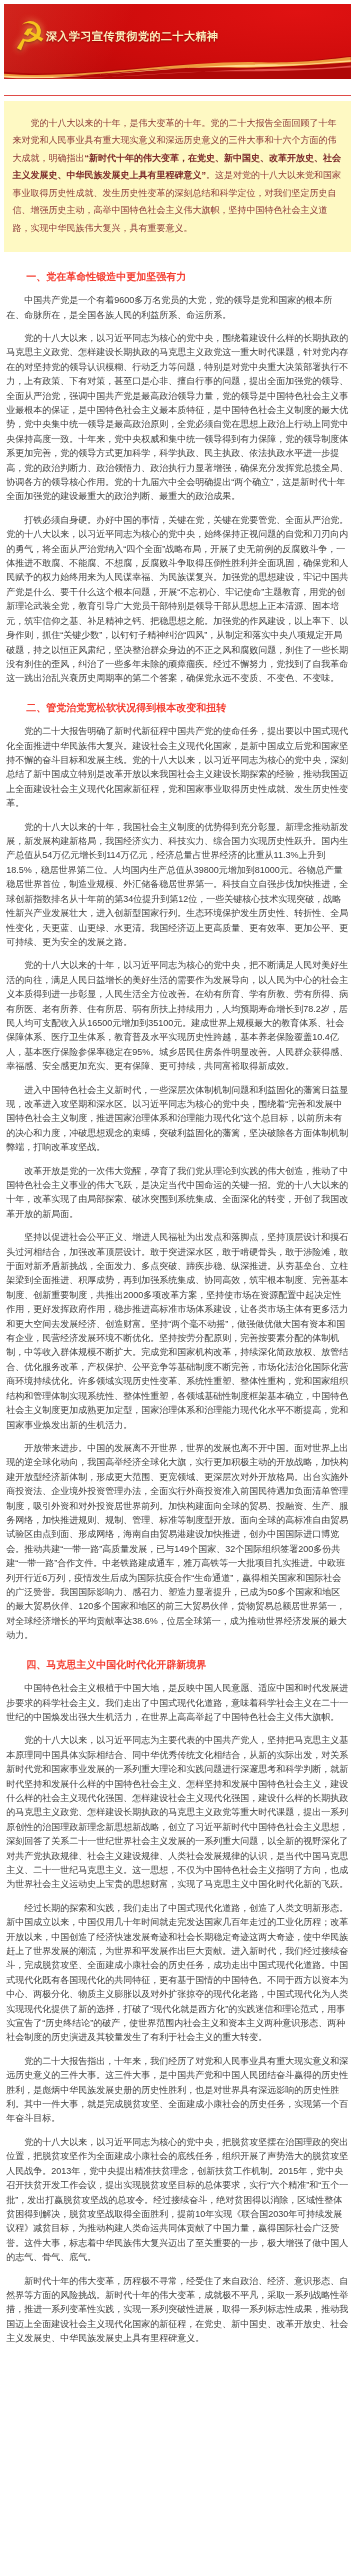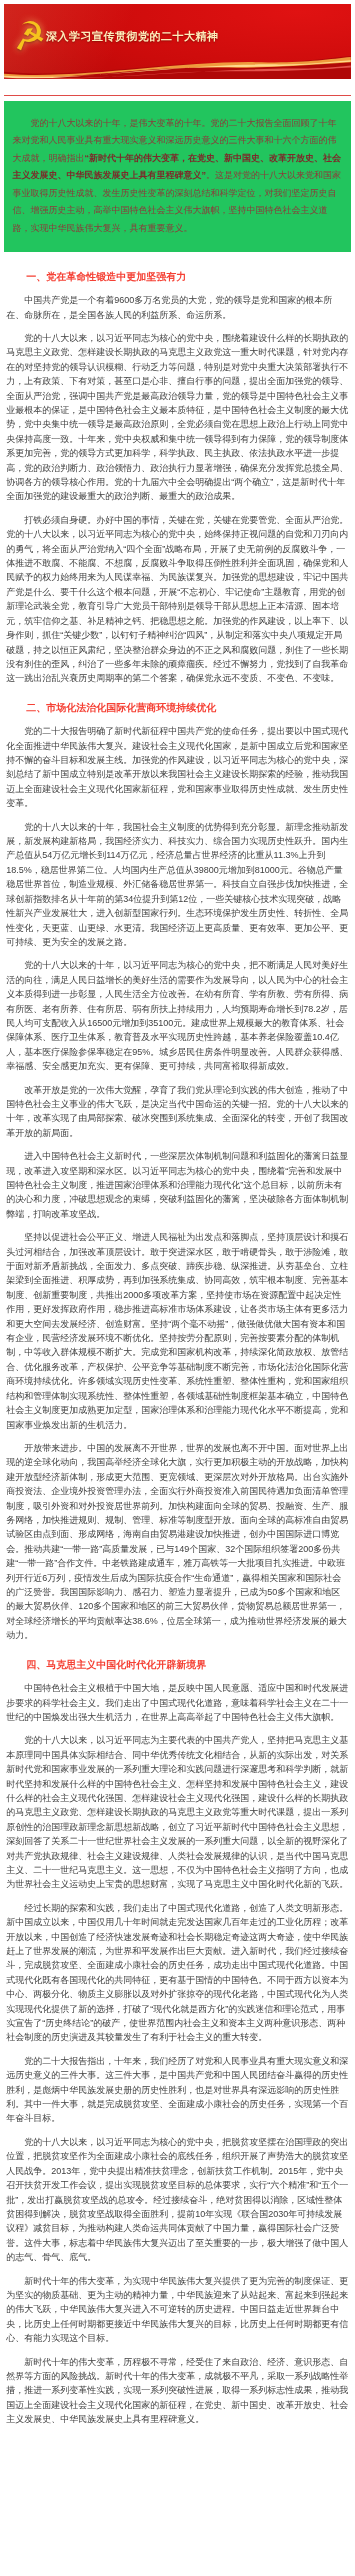--- a/index.html
+++ b/index.html
@@ -44,21 +44,21 @@
   .swoosh{position:absolute;left:0;bottom:0;width:100%;height:23px;display:block;}
   
   .red-rule{
     border:none;
     border-top:1px solid #df4b47;
     margin:16px 4.1px 5.2px 4.1px;
   }
   
   .intro{
     margin:0 4.1px;
-    background:#22c55e;
+    background:#fef9c3;
     padding:13.4px 8.3px 14.4px 8.3px;
   }
   .intro p{
     margin:0;
     text-indent:2em;
     font-size:9px;
     line-height:17.5px;
     color:#8d3a3a;
   }
   .intro b{color:#7c2a2a;}
@@ -100,34 +100,33 @@
   <p><span>党的十八大以来的十年，是伟大变革的十年。党的二十大报告全面回顾了十年来对党和人民事业具有重大现实意义和深远历史意义的三件大事和十六个方面的伟大成就，明确指出</span><b>“新时代十年的伟大变革，在党史、新中国史、改革开放史、社会主义发展史、中华民族发展史上具有里程碑意义”</b><span>。这是对党的十八大以来党和国家事业取得历史性成就、发生历史性变革的深刻总结和科学定位，对我们坚定历史自信、增强历史主动，高举中国特色社会主义伟大旗帜，坚持中国特色社会主义道路，实现中华民族伟大复兴，具有重要意义。</span></p>
 </section>
 
 <article>
 
   <h2>一、党在革命性锻造中更加坚强有力</h2>
   <p>中国共产党是一个有着9600多万名党员的大党，党的领导是党和国家的根本所在、命脉所在，是全国各族人民的利益所系、命运所系。</p>
   <p>党的十八大以来，以习近平同志为核心的党中央，围绕着建设什么样的长期执政的马克思主义政党、怎样建设长期执政的马克思主义政党这一重大时代课题，针对党内存在的对坚持党的领导认识模糊、行动乏力等问题，特别是对党中央重大决策部署执行不力，上有政策、下有对策，甚至口是心非、擅自行事的问题，提出全面加强党的领导、全面从严治党，强调中国共产党是最高政治领导力量，党的领导是中国特色社会主义事业最根本的保证，是中国特色社会主义最本质特征，是中国特色社会主义制度的最大优势，党中央集中统一领导是最高政治原则，全党必须自觉在思想上政治上行动上同党中央保持高度一致。十年来，党中央权威和集中统一领导得到有力保障，党的领导制度体系更加完善，党的领导方式更加科学，科学执政、民主执政、依法执政水平进一步提高，党的政治判断力、政治领悟力、政治执行力显著增强，确保充分发挥党总揽全局、协调各方的领导核心作用。党的十九届六中全会明确提出“两个确立”，这是新时代十年全面加强党的建设最重大的政治判断、最重大的政治成果。</p>
   <p>打铁必须自身硬。办好中国的事情，关键在党，关键在党要管党、全面从严治党。党的十八大以来，以习近平同志为核心的党中央，始终保持正视问题的自觉和刀刃向内的勇气，将全面从严治党纳入“四个全面”战略布局，开展了史无前例的反腐败斗争，一体推进不敢腐、不能腐、不想腐，反腐败斗争取得压倒性胜利并全面巩固，确保党和人民赋予的权力始终用来为人民谋幸福、为民族谋复兴。加强党的思想建设，牢记中国共产党是什么、要干什么这个根本问题，开展“不忘初心、牢记使命”主题教育，用党的创新理论武装全党，教育引导广大党员干部特别是领导干部从思想上正本清源、固本培元，筑牢信仰之基、补足精神之钙、把稳思想之舵。加强党的作风建设，以上率下、以身作则，抓住“关键少数”，以钉钉子精神纠治“四风”，从制定和落实中央八项规定开局破题，持之以恒正风肃纪，坚决整治群众身边的不正之风和腐败问题，刹住了一些长期没有刹住的歪风，纠治了一些多年未除的顽瘴痼疾。经过不懈努力，党找到了自我革命这一跳出治乱兴衰历史周期率的第二个答案，确保党永远不变质、不变色、不变味。</p>
 
-  <h2>二、市场化法治化国际化营商环境持续优化</h2>
-  <p>党的二十大报告明确了新时代新征程中国共产党的使命任务，提出要以中国式现代化全面推进中华民族伟大复兴。建设社会主义现代化国家，是新中国成立后党和国家坚持不懈的奋斗目标和发展主线。加强党的作风建设，以习近平同志为核心的党中央，深刻总结了新中国成立特别是改革开放以来我国社会主义建设长期探索的经验，推动我国迈上全面建设社会主义现代化国家新征程，党和国家事业取得历史性成就、发生历史性变革。</p>
+  <h2>二、管党治党宽松软状况得到根本改变和扭转</h2>
+  <p>党的二十大报告明确了新时代新征程中国共产党的使命任务，提出要以中国式现代化全面推进中华民族伟大复兴。建设社会主义现代化国家，是新中国成立后党和国家坚持不懈的奋斗目标和发展主线。党的十八大以来，以习近平同志为核心的党中央，深刻总结了新中国成立特别是改革开放以来我国社会主义建设长期探索的经验，推动我国迈上全面建设社会主义现代化国家新征程，党和国家事业取得历史性成就、发生历史性变革。</p>
   <p>党的十八大以来的十年，我国社会主义制度的优势得到充分彰显。新理念推动新发展，新发展构建新格局，我国经济实力、科技实力、综合国力实现历史性跃升。国内生产总值从54万亿元增长到114万亿元，经济总量占世界经济的比重从11.3%上升到18.5%，稳居世界第二位。人均国内生产总值从39800元增加到81000元。谷物总产量稳居世界首位，制造业规模、外汇储备稳居世界第一。科技自立自强步伐加快推进，全球创新指数排名从十年前的第34位提升到第12位，一些关键核心技术实现突破，战略性新兴产业发展壮大，进入创新型国家行列。生态环境保护发生历史性、转折性、全局性变化，天更蓝、山更绿、水更清。我国经济迈上更高质量、更有效率、更加公平、更可持续、更为安全的发展之路。</p>
   <p>党的十八大以来的十年，以习近平同志为核心的党中央，把不断满足人民对美好生活的向往，满足人民日益增长的美好生活的需要作为发展导向，以人民为中心的社会主义本质得到进一步彰显，人民生活全方位改善。在幼有所育、学有所教、劳有所得、病有所医、老有所养、住有所居、弱有所扶上持续用力，人均预期寿命增长到78.2岁，居民人均可支配收入从16500元增加到35100元。建成世界上规模最大的教育体系、社会保障体系、医疗卫生体系，教育普及水平实现历史性跨越，基本养老保险覆盖10.4亿人，基本医疗保险参保率稳定在95%。城乡居民住房条件明显改善。人民群众获得感、幸福感、安全感更加充实、更有保障、更可持续，共同富裕取得新成效。</p>
 
+  <p>进入中国特色社会主义新时代，一些深层次体制机制问题和利益固化的藩篱日益显现，改革进入攻坚期和深水区。以习近平同志为核心的党中央，围绕着“完善和发展中国特色社会主义制度，推进国家治理体系和治理能力现代化”这个总目标，以前所未有的决心和力度，冲破思想观念的束缚，突破利益固化的藩篱，坚决破除各方面体制机制弊端，打响改革攻坚战。</p>
   <p>改革开放是党的一次伟大觉醒，孕育了我们党从理论到实践的伟大创造，推动了中国特色社会主义事业的伟大飞跃，是决定当代中国命运的关键一招。党的十八大以来的十年，改革实现了由局部探索、破冰突围到系统集成、全面深化的转变，开创了我国改革开放的新局面。</p>
-  <p>进入中国特色社会主义新时代，一些深层次体制机制问题和利益固化的藩篱日益显现，改革进入攻坚期和深水区。以习近平同志为核心的党中央，围绕着“完善和发展中国特色社会主义制度，推进国家治理体系和治理能力现代化”这个总目标，以前所未有的决心和力度，冲破思想观念的束缚，突破利益固化的藩篱，坚决破除各方面体制机制弊端，打响改革攻坚战。</p>
   <p>坚持以促进社会公平正义、增进人民福祉为出发点和落脚点，坚持顶层设计和摸石头过河相结合，加强改革顶层设计。敢于突进深水区，敢于啃硬骨头，敢于涉险滩，敢于面对新矛盾新挑战，全面发力、多点突破、蹄疾步稳、纵深推进。从夯基垒台、立柱架梁到全面推进、积厚成势，再到加强系统集成、协同高效，筑牢根本制度、完善基本制度、创新重要制度，共推出2000多项改革方案，坚持使市场在资源配置中起决定性作用，更好发挥政府作用，稳步推进高标准市场体系建设，让各类市场主体有更多活力和更大空间去发展经济、创造财富。坚持“两个毫不动摇”，做强做优做大国有资本和国有企业，民营经济发展环境不断优化。坚持按劳分配原则，完善按要素分配的体制机制，中等收入群体规模不断扩大。完成党和国家机构改革，持续深化简政放权、放管结合、优化服务改革，产权保护、公平竞争等基础制度不断完善，市场化法治化国际化营商环境持续优化。许多领域实现历史性变革、系统性重塑、整体性重构，党和国家组织结构和管理体制实现系统性、整体性重塑，各领域基础性制度框架基本确立，中国特色社会主义制度更加成熟更加定型，国家治理体系和治理能力现代化水平不断提高，党和国家事业焕发出新的生机活力。</p>
   <p>开放带来进步。中国的发展离不开世界，世界的发展也离不开中国。面对世界上出现的逆全球化动向，我国高举经济全球化大旗，实行更加积极主动的开放战略，加快构建开放型经济新体制，形成更大范围、更宽领域、更深层次对外开放格局。出台实施外商投资法、企业境外投资管理办法，全面实行外商投资准入前国民待遇加负面清单管理制度，吸引外资和对外投资居世界前列。加快构建面向全球的贸易、投融资、生产、服务网络，加快推进规则、规制、管理、标准等制度型开放。面向全球的高标准自由贸易试验区由点到面、形成网络，海南自由贸易港建设加快推进，创办中国国际进口博览会。推动共建“一带一路”高质量发展，已与149个国家、32个国际组织签署200多份共建“一带一路”合作文件。中老铁路建成通车，雅万高铁等一大批项目扎实推进。中欧班列开行近6万列，疫情发生后成为国际抗疫合作“生命通道”，赢得相关国家和国际社会的广泛赞誉。我国国际影响力、感召力、塑造力显著提升，已成为50多个国家和地区的最大贸易伙伴、120多个国家和地区的前三大贸易伙伴，货物贸易总额居世界第一，对全球经济增长的平均贡献率达38.6%，位居全球第一，成为推动世界经济发展的最大动力。</p>
 
   <h2>四、马克思主义中国化时代化开辟新境界</h2>
   <p>中国特色社会主义根植于中国大地，是反映中国人民意愿、适应中国和时代发展进步要求的科学社会主义。我们走出了中国式现代化道路，意味着科学社会主义在二十一世纪的中国焕发出强大生机活力，在世界上高高举起了中国特色社会主义伟大旗帜。</p>
   <p>党的十八大以来，以习近平同志为主要代表的中国共产党人，坚持把马克思主义基本原理同中国具体实际相结合、同中华优秀传统文化相结合，从新的实际出发，对关系新时代党和国家事业发展的一系列重大理论和实践问题进行深邃思考和科学判断，就新时代坚持和发展什么样的中国特色社会主义、怎样坚持和发展中国特色社会主义，建设什么样的社会主义现代化强国、怎样建设社会主义现代化强国，建设什么样的长期执政的马克思主义政党、怎样建设长期执政的马克思主义政党等重大时代课题，提出一系列原创性的治国理政新理念新思想新战略，创立了习近平新时代中国特色社会主义思想，深刻回答了关系二十一世纪世界社会主义发展的一系列重大问题，以全新的视野深化了对共产党执政规律、社会主义建设规律、人类社会发展规律的认识，是当代中国马克思主义、二十一世纪马克思主义。这一思想，不仅为中国特色社会主义指明了方向，也成为世界社会主义运动史上宝贵的思想财富，实现了马克思主义中国化时代化新的飞跃。</p>
   <p>经过长期的探索和实践，我们走出了中国式现代化道路，创造了人类文明新形态。新中国成立以来，中国仅用几十年时间就走完发达国家几百年走过的工业化历程；改革开放以来，中国创造了经济快速发展奇迹和社会长期稳定奇迹这两大奇迹，使中华民族赶上了世界发展的潮流，为世界和平发展作出巨大贡献。进入新时代，我们经过接续奋斗，完成脱贫攻坚、全面建成小康社会的历史任务，成功走出中国式现代化道路。中国式现代化既有各国现代化的共同特征，更有基于国情的中国特色。不同于西方以资本为中心、两极分化、物质主义膨胀以及对外扩张掠夺的现代化老路，中国式现代化为人类实现现代化提供了新的选择，打破了“现代化就是西方化”的实践迷信和理论范式，用事实宣告了“历史终结论”的破产，使世界范围内社会主义和资本主义两种意识形态、两种社会制度的历史演进及其较量发生了有利于社会主义的重大转变。</p>
 
   <p>党的二十大报告指出，十年来，我们经历了对党和人民事业具有重大现实意义和深远历史意义的三件大事。这三件大事，是中国共产党和中国人民团结奋斗赢得的历史性胜利，是彪炳中华民族发展史册的历史性胜利，也是对世界具有深远影响的历史性胜利。其中一件大事，就是完成脱贫攻坚、全面建成小康社会的历史任务，实现第一个百年奋斗目标。</p>
   <p>党的十八大以来，以习近平同志为核心的党中央，把脱贫攻坚摆在治国理政的突出位置，把脱贫攻坚作为全面建成小康社会的底线任务，组织开展了声势浩大的脱贫攻坚人民战争。2013年，党中央提出精准扶贫理念，创新扶贫工作机制。2015年，党中央召开扶贫开发工作会议，提出实现脱贫攻坚目标的总体要求，实行“六个精准”和“五个一批”，发出打赢脱贫攻坚战的总攻令。经过接续奋斗，绝对贫困得以消除，区域性整体贫困得到解决，脱贫攻坚战取得全面胜利，提前10年实现《联合国2030年可持续发展议程》减贫目标，为推动构建人类命运共同体贡献了中国力量，赢得国际社会广泛赞誉。这件大事，标志着中华民族伟大复兴迈出了至关重要的一步，极大增强了做中国人的志气、骨气、底气。</p>
-  <p>新时代十年的伟大变革，为实现中华民族伟大复兴提供了更为完善的制度保证、更为坚实的物质基础、更为主动的精神力量，中华民族迎来了从站起来、富起来到强起来的伟大飞跃，中华民族伟大复兴进入不可逆转的历史进程。中国日益走近世界舞台中央，比历史上任何时期都更接近中华民族伟大复兴的目标，比历史上任何时期都更有信心、有能力实现这个目标。</p>
   <p>新时代十年的伟大变革，历程极不寻常，经受住了来自政治、经济、意识形态、自然界等方面的风险挑战。新时代十年的伟大变革，成就极不平凡，采取一系列战略性举措，推进一系列变革性实践，实现一系列突破性进展，取得一系列标志性成果，推动我国迈上全面建设社会主义现代化国家的新征程，在党史、新中国史、改革开放史、社会主义发展史、中华民族发展史上具有里程碑意义。</p>
 
 </article>
 
 
 </body></html>

